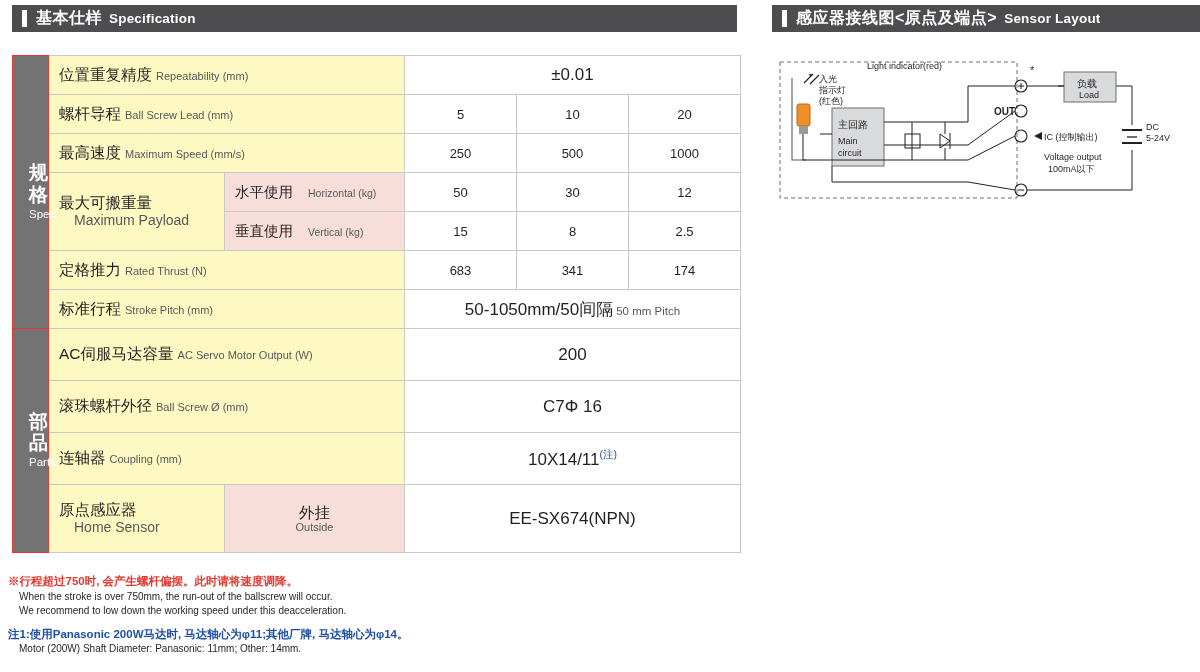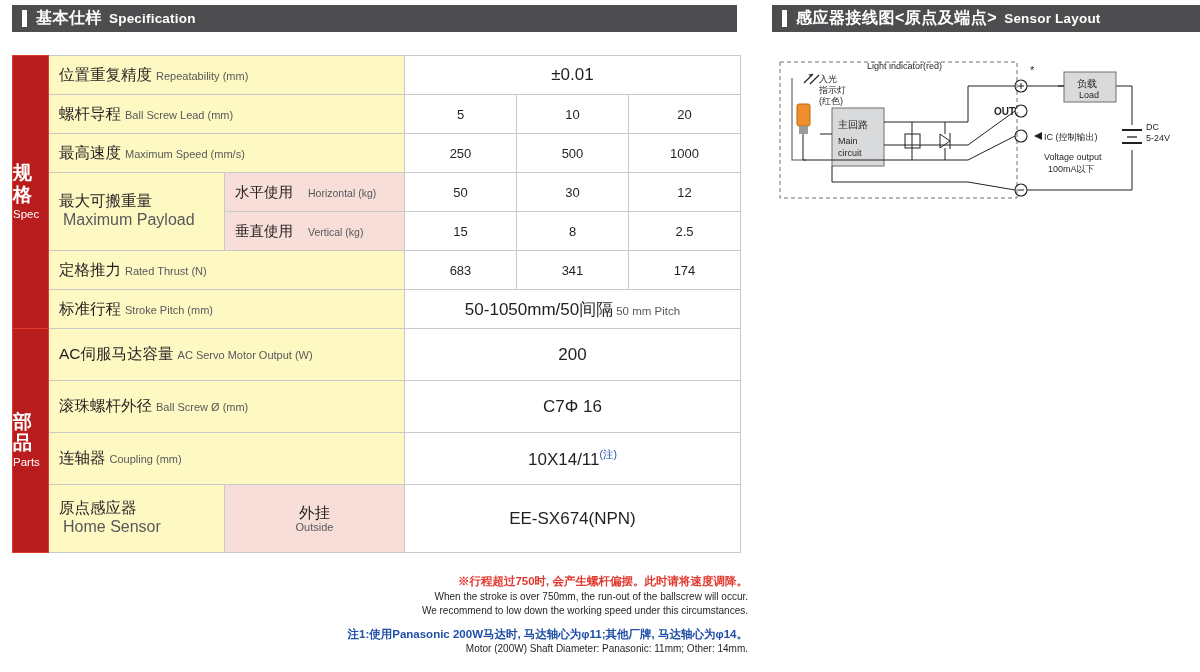--- a/index.html
+++ b/index.html
@@ -38,58 +38,58 @@
   table.spec { border-collapse:collapse; width:728px; table-layout:fixed; }
   table.spec td {
     border:1px solid #c9c9c9;
     padding:0 10px;
     height:39px;
     vertical-align:middle;
     font-size:13px;
   }
   
   .sidecell {
-    background:#b91c1c;
+    background:#737373;
     color:#ffffff;
     text-align:left;
-    padding:0 !important;
+    padding:16px !important;
     border:1px solid #e2392f !important;
     width:36px;
   }
   .sidecell .vtxt { font-size:19px; font-weight:bold; line-height:1.12; }
   .sidecell .vsub { font-size:11.5px; font-weight:normal; line-height:1.2; margin-top:3px; }
 
   .lbl {
     background:#fef9c3;
   }
   .lbl .cn { font-size:15.5px; color:#231f20; }
   .lbl .en { font-size:11px; color:#58585b; margin-left:4px; }
   .lbl.two .cn { font-size:15.5px; display:block; line-height:1.15; }
-  .lbl.two .en { font-size:16px; display:block; margin-left:4px; line-height:1.3; }
+  .lbl.two .en { font-size:14px; display:block; margin-left:15px; line-height:1.3; }
 
   .sub {
     background:#f7ded9;
   }
   .sub .cn { font-size:14.5px; }
   .sub .en { font-size:10.5px; color:#58585b; margin-left:15px; }
 
   .val { text-align:center; font-size:15px; background:#ffffff; }
   .val.big { font-size:17px; }
   .val .small { font-size:11.5px; color:#58585b; margin-left:3px; }
   .val sup.note { color:#1f4fa8; font-size:10.5px; vertical-align:super; }
 
   .outside {
     background:#f7ded9; text-align:center;
   }
   .outside .cn { font-size:15.5px; display:block; line-height:1.15; }
   .outside .en { font-size:11px; color:#58585b; display:block; }
 
   
   .notes { position:absolute; left:8px; top:573px; width:740px; }
-  .note-row { position:relative;text-align:right; }
+  .note-row { position:relative; }
   .n-cn { font-size:11.5px; font-weight:bold; color:#e2392f; line-height:1.45; }
   .n-en { font-size:10px; color:#231f20; line-height:1.4; margin-left:11px; }
   .n2-cn { font-size:11.5px; font-weight:bold; color:#1f4fa8; line-height:1.45; }
   .n2-en { font-size:10px; color:#231f20; line-height:1.4; margin-left:11px; }
   #note-right { position:absolute; left:420px; top:0; width:330px; }
 
   
   .diagram { position:absolute; left:772px; top:50px; width:420px; height:160px; }
   .diagram svg { display:block; }
 </style>
@@ -230,21 +230,21 @@
         <td class="val big" colspan="3">EE-SX674(NPN)</td>
       </tr>
     </tbody>
   </table>
   </div>
 
   <div class="notes">
     <div class="note-row">
       <div class="n-cn">※行程超过750时, 会产生螺杆偏摆。此时请将速度调降。</div>
       <div class="n-en">When the stroke is over 750mm, the run-out of the ballscrew will occur.</div>
-      <div class="n-en">We recommend to low down the working speed under this circumstances.</div>
+      <div class="n-en">We recommend to low down the working speed under this deacceleration.</div>
     </div>
     <div class="note-row" style="margin-top:8px">
       <div class="n2-cn">注1:使用Panasonic 200W马达时, 马达轴心为φ11;其他厂牌, 马达轴心为φ14。</div>
       <div class="n2-en">Motor (200W) Shaft Diameter: Panasonic: 11mm; Other: 14mm.</div>
     </div>
   </div>
 
   <div class="diagram">
     <svg width="420" height="160" viewBox="0 0 420 160" xmlns="http://www.w3.org/2000/svg">
 

